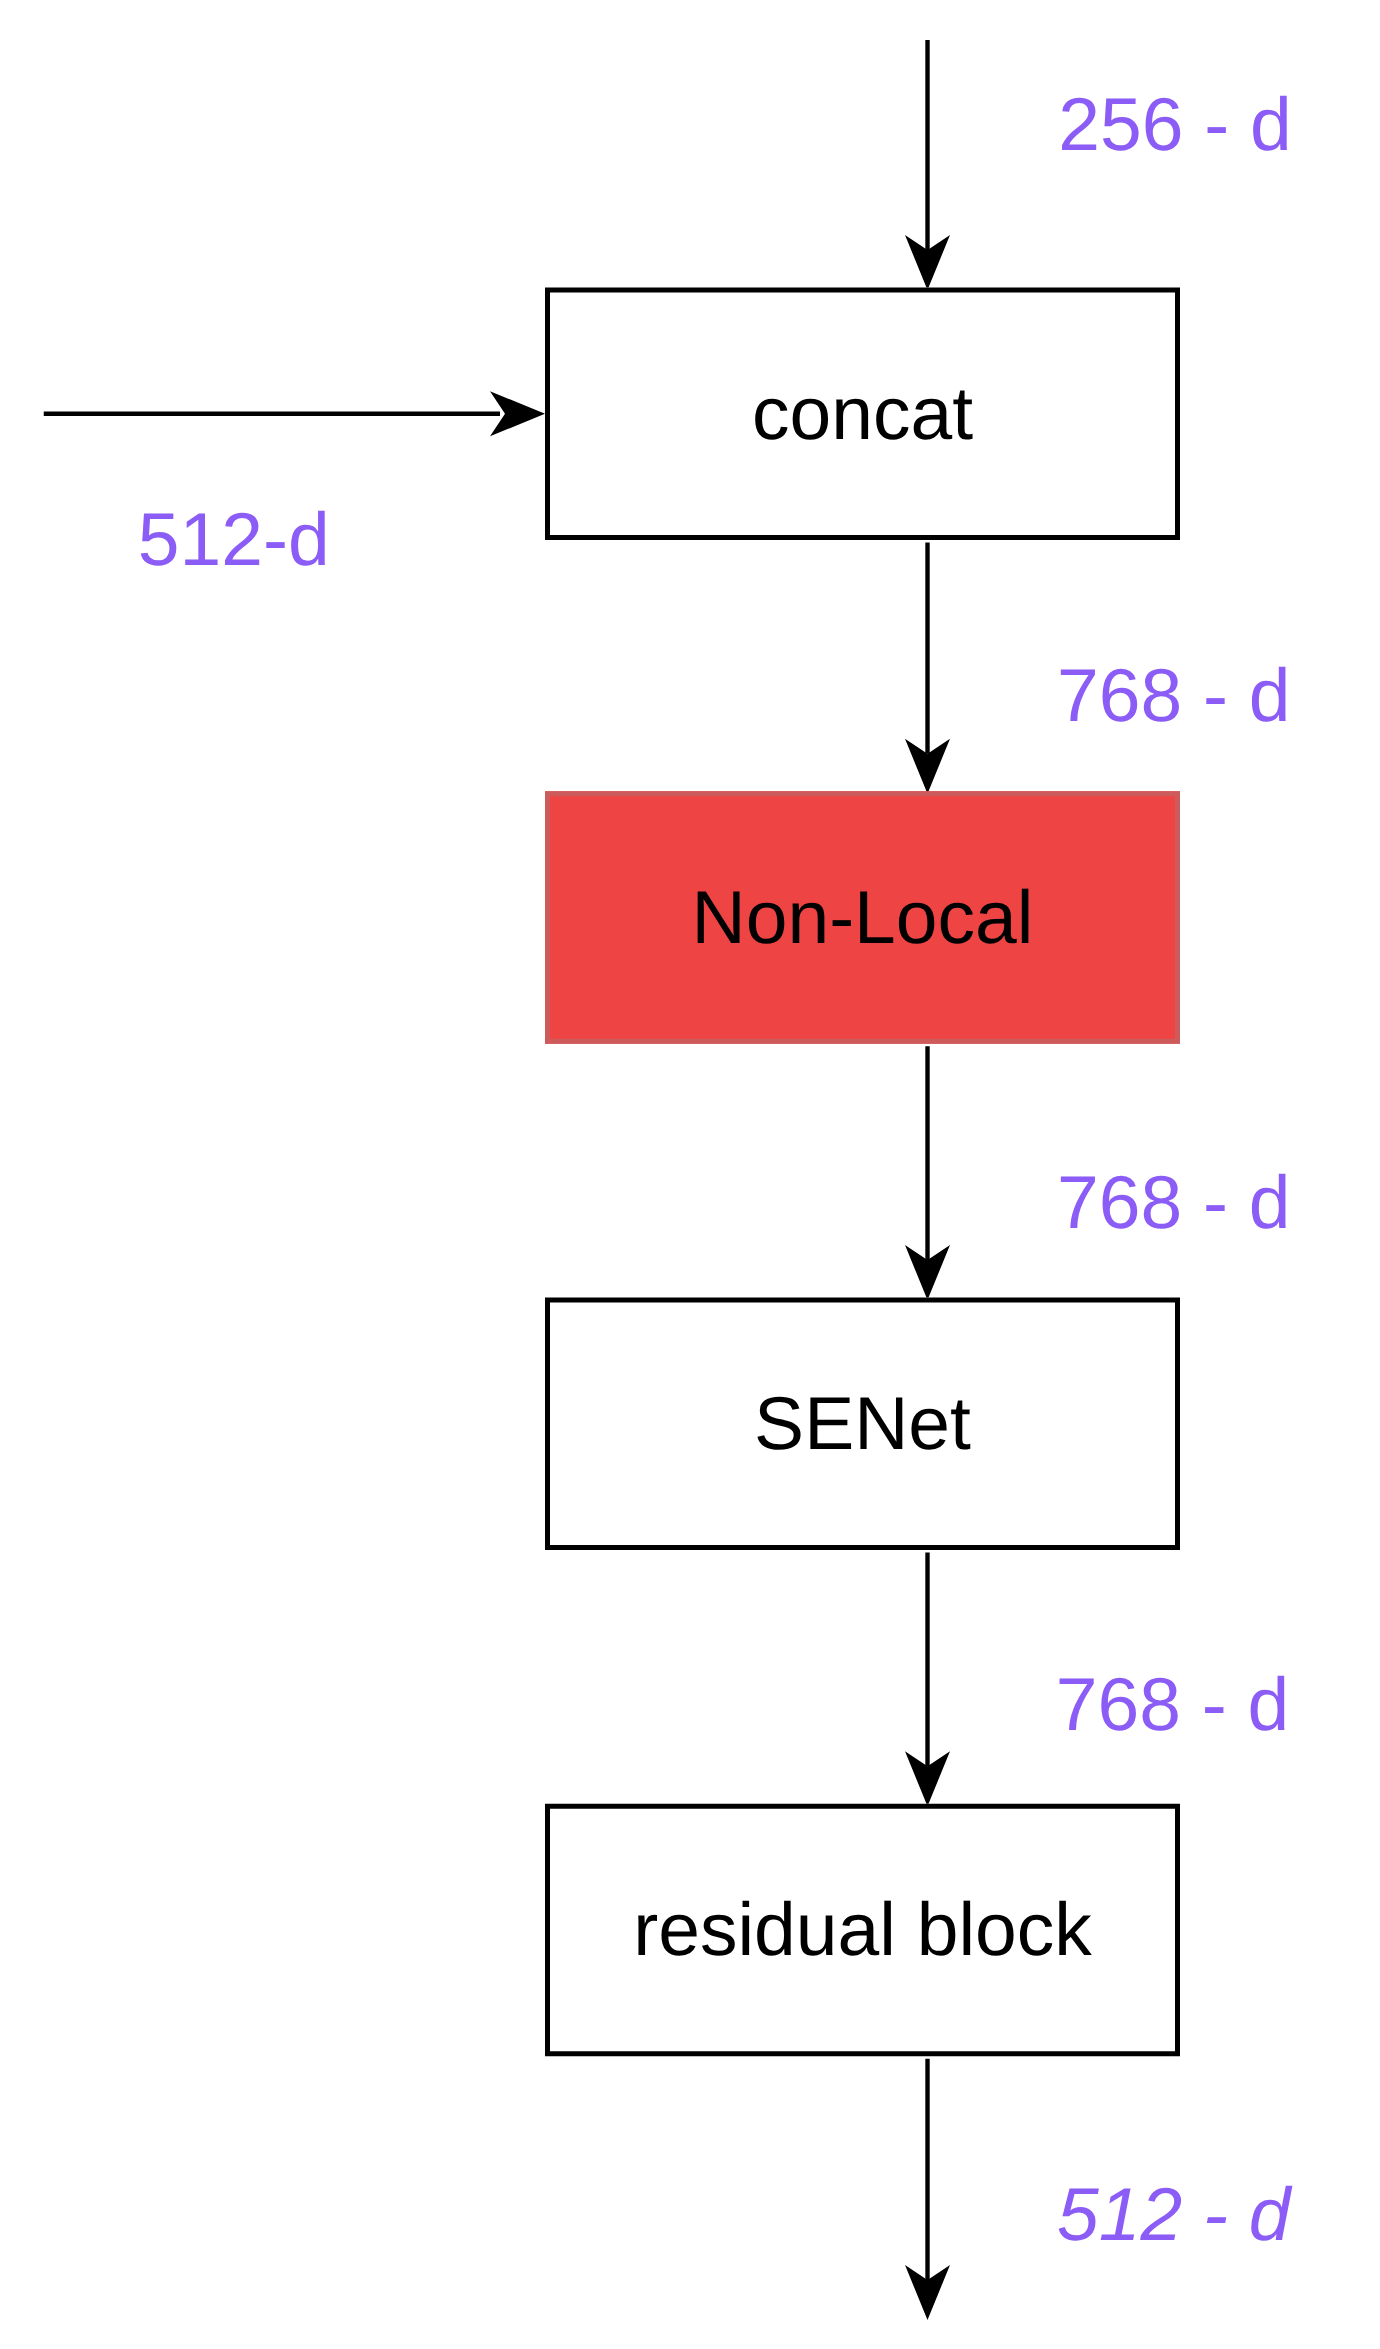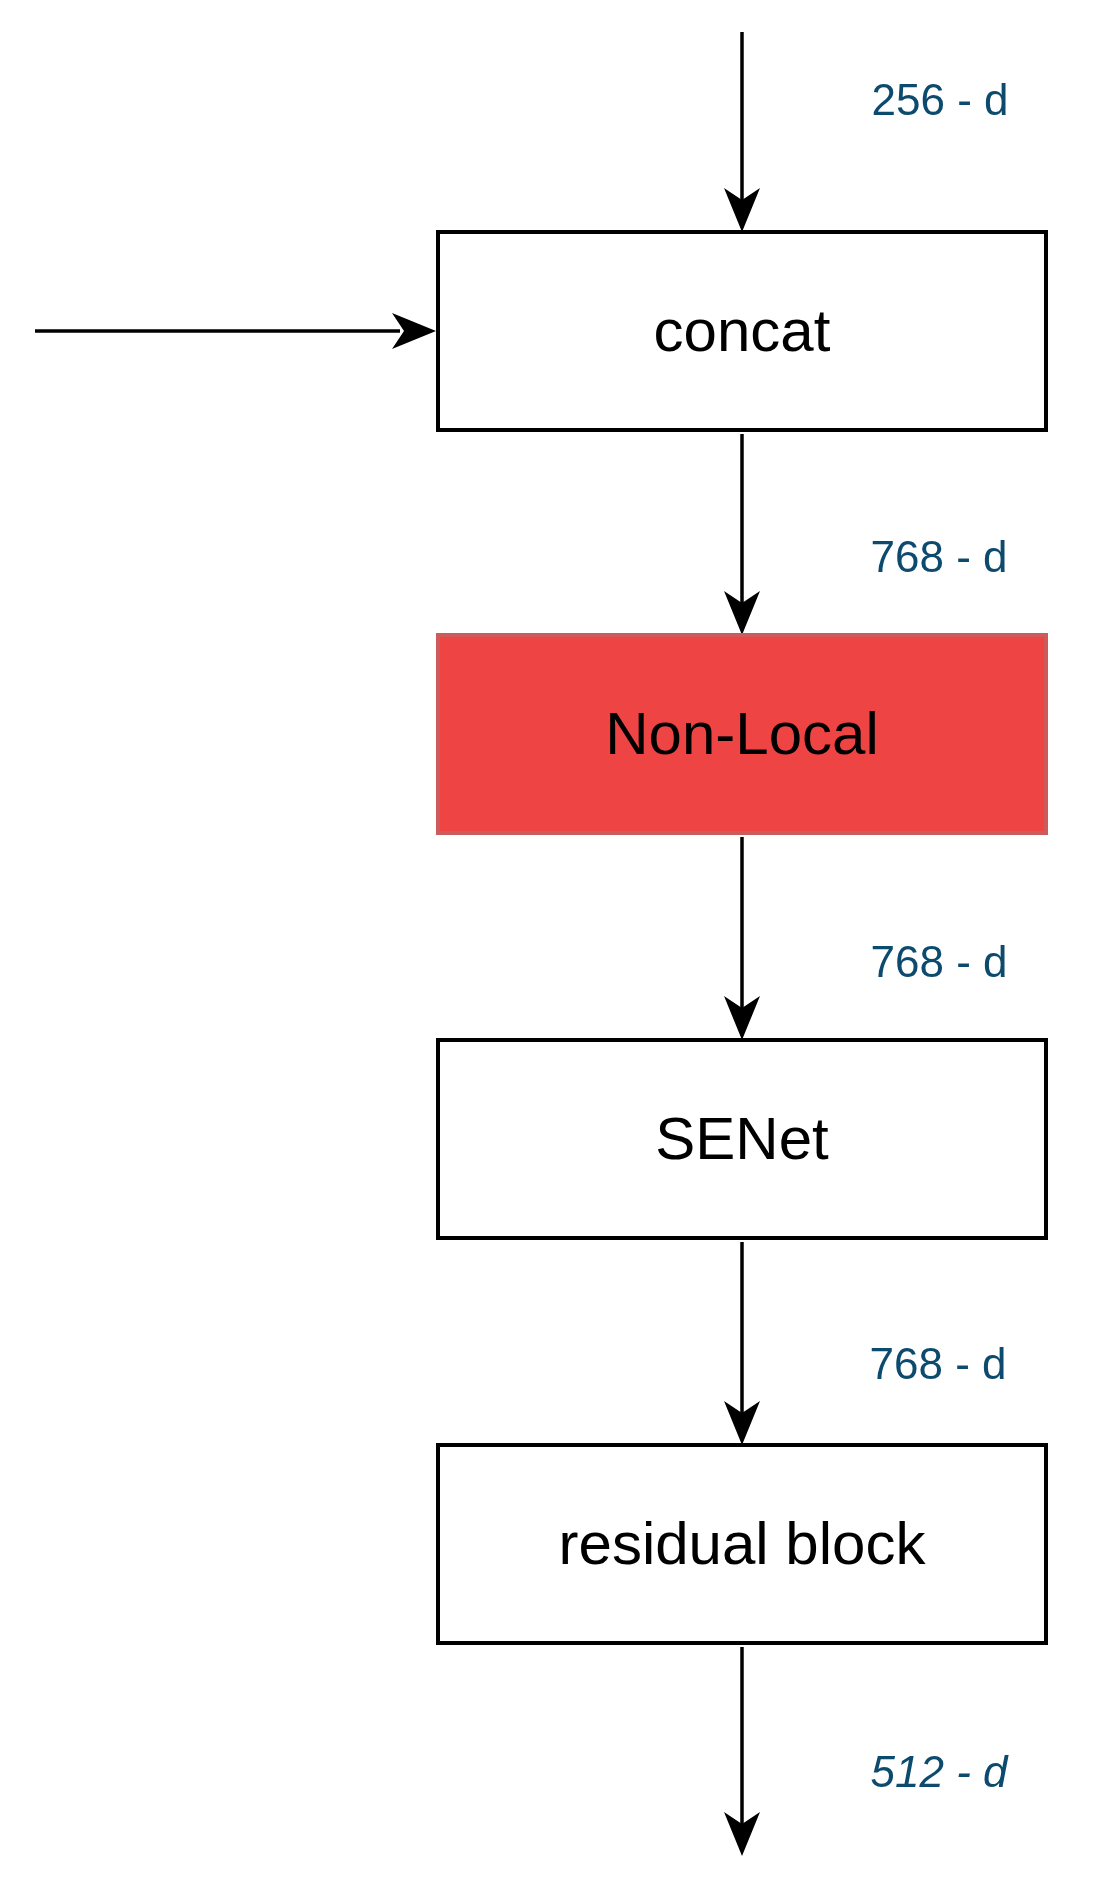--- a/index.html
+++ b/index.html
@@ -28,42 +28,42 @@
     stroke-width: 3.5;
     fill: none;
   }
   .arrowhead {
     fill: #000000;
     stroke: none;
   }
   .node {
     position: absolute;
     left: 436px;
-    width: 612px;
+    width: 508px;
     height: 202px;
     box-sizing: border-box;
     border: 4px solid #000000;
     background: #ffffff;
     display: flex;
     align-items: center;
     justify-content: center;
     font-size: 60px;
     color: #000000;
     line-height: 1;
     white-space: nowrap;
   }
   .node-concat   { top: 230px; }
   .node-nonlocal { top: 633px; background: #ef4444; border-color: #CE5B5B; }
   .node-senet    { top: 1038px; }
   .node-residual { top: 1443px; }
   .edge-label {
     position: absolute;
     transform: translate(-50%, -50%);
-    font-size: 44px;
-    color: #0c4a6e;
+    font-size: 60px;
+    color: #8b5cf6;
     line-height: 1;
     white-space: nowrap;
   }
   .lbl-256  { left: 940px; top: 100px; }
   .lbl-512in{ left: 187px; top: 432px; }
   .lbl-768a { left: 939px; top: 557px; }
   .lbl-768b { left: 939px; top: 962px; }
   .lbl-768c { left: 938px; top: 1364px; }
   .lbl-512out { left: 939px; top: 1772px; font-style: italic; }
 </style>
@@ -116,20 +116,21 @@
   <div class="node node-senet">
     <span>SENet</span>
   </div>
 
   <div class="node node-residual">
     <span>residual block</span>
   </div>
 
   <div class="edge-label lbl-256">256 - d</div>
 
+  <div class="edge-label lbl-512in">512-d</div>
 
   <div class="edge-label lbl-768a">768 - d</div>
 
   <div class="edge-label lbl-768b">768 - d</div>
 
   <div class="edge-label lbl-768c">768 - d</div>
 
   <div class="edge-label lbl-512out">512 - d</div>
 
 </div>

